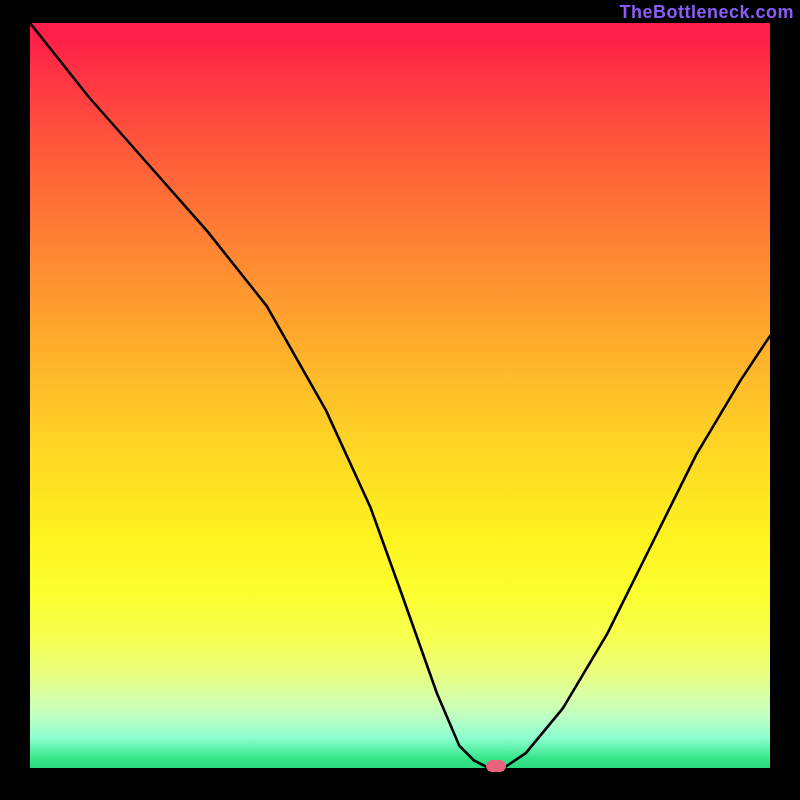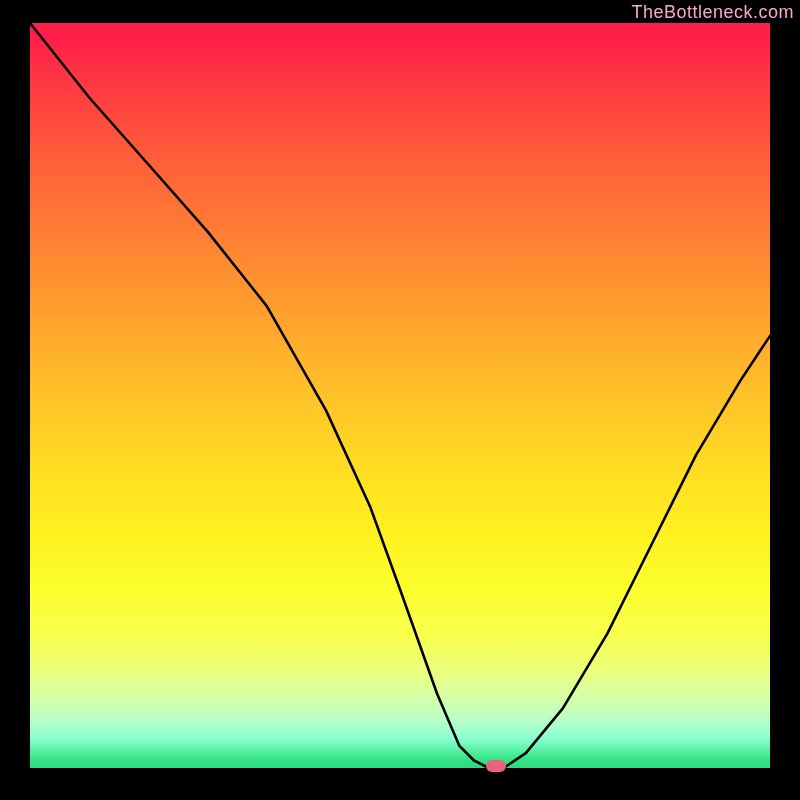--- a/index.html
+++ b/index.html
@@ -12,22 +12,22 @@
     font-family: Arial, Helvetica, sans-serif;
     overflow: hidden;
   }
 
   
   .attribution {
     position: absolute;
     top: 2px;
     right: 6px;
     font-size: 18px;
-    font-weight: 400;
-    color: #f9a8d4;
+    font-weight: 700;
+    color: #8b5cf6;
     letter-spacing: 0.5px;
     user-select: none;
     z-index: 10;
   }
 
   
   .plot-frame {
     position: absolute;
     left: 30px;
     top: 23px;

